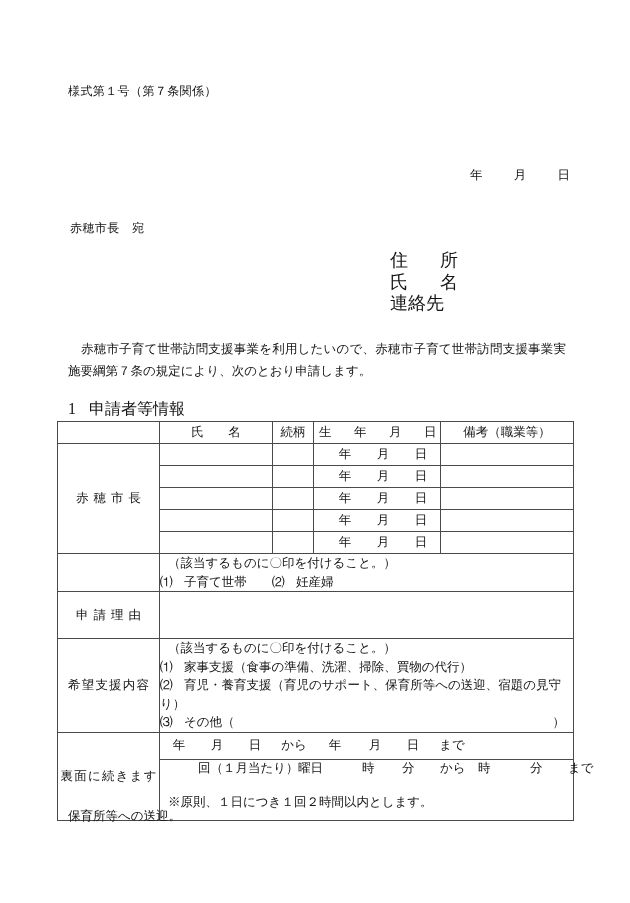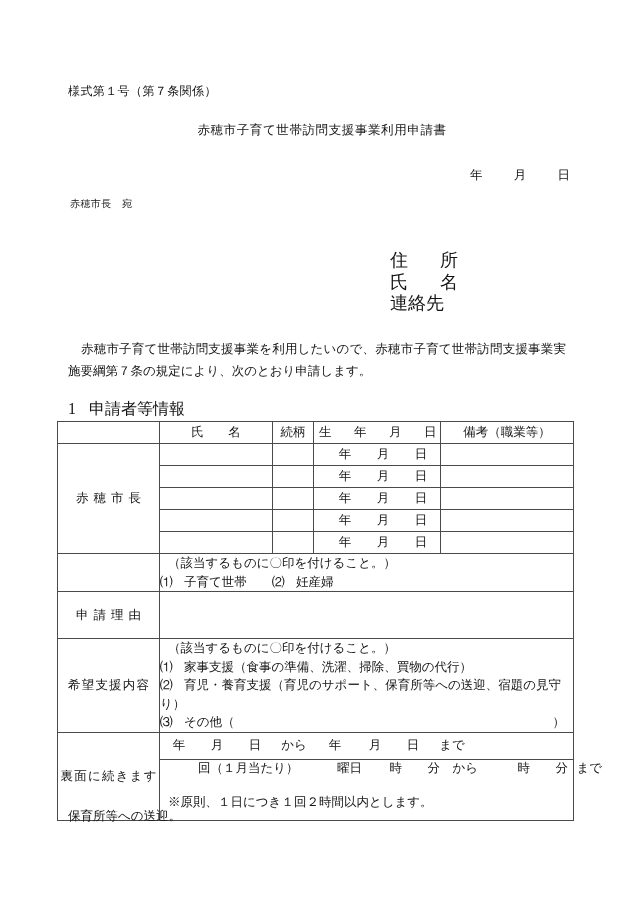--- a/index.html
+++ b/index.html
@@ -47,22 +47,22 @@
     left: 470px;
     width: 100px;
     font-size: 12.5px;
     display: flex;
     justify-content: space-between;
     white-space: nowrap;
   }
   .addressee {
     position: absolute;
     left: 70px;
-    top: 197px;
-    font-size: 10px;
+    top: 220px;
+    font-size: 12px;
     letter-spacing: 0.4px;
     white-space: nowrap;
   }
   .applicant-block {
     position: absolute;
     left: 390px;
     top: 250px;
     font-size: 18px;
     line-height: 21.5px;
   }
@@ -153,42 +153,41 @@
     white-space: nowrap;
     padding-left: 38px;
     border-bottom: 0 !important;
   }
   .period-bot {
     height: 26px;
     white-space: nowrap;
     padding-left: 8px;
     border-top: 0 !important;
   }
-  .period-mid span { display: inline-block; text-align: right; }
+  .period-mid span { display: inline-block; text-align: left; }
   .note-right {
     float: right;
     padding-right: 8px;
   }
 
   .footer-note {
     position: absolute;
     left: 68px;
     top: 808px;
     font-size: 12.5px;
     white-space: nowrap;
   }
 </style>
 </head>
 <body>
 
 <div class="page">
 
   <div class="form-no">様式第１号（第７条関係）</div>
 
-  <div class="doc-title">赤穂市子育て世帯訪問支援事業利用申請書</div>
 
   <div class="date-line">
     <span>年</span>
     <span>月</span>
     <span>日</span>
   </div>
 
   <div class="addressee">赤穂市長　宛</div>
 
   <div class="applicant-block">

